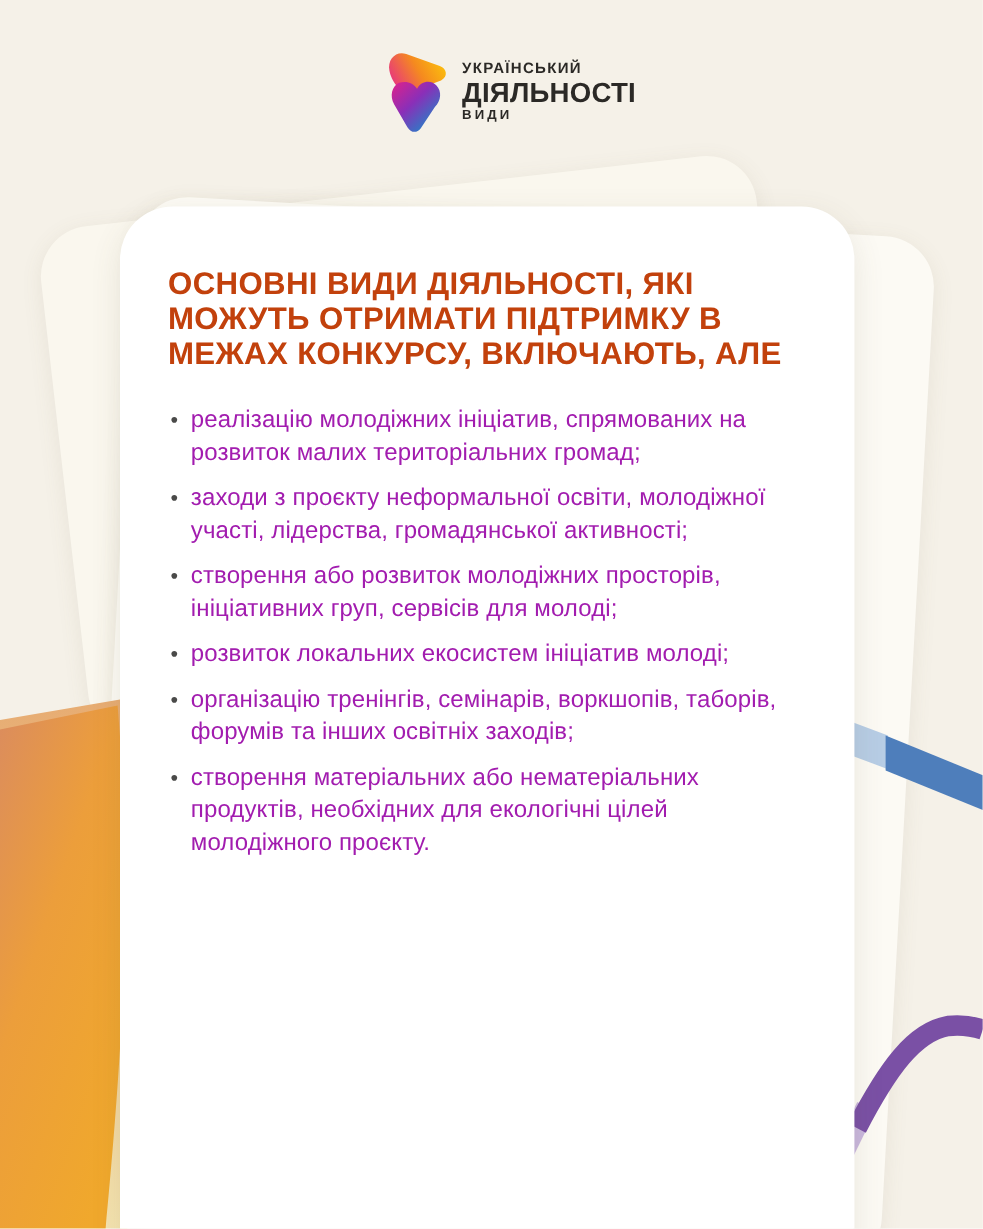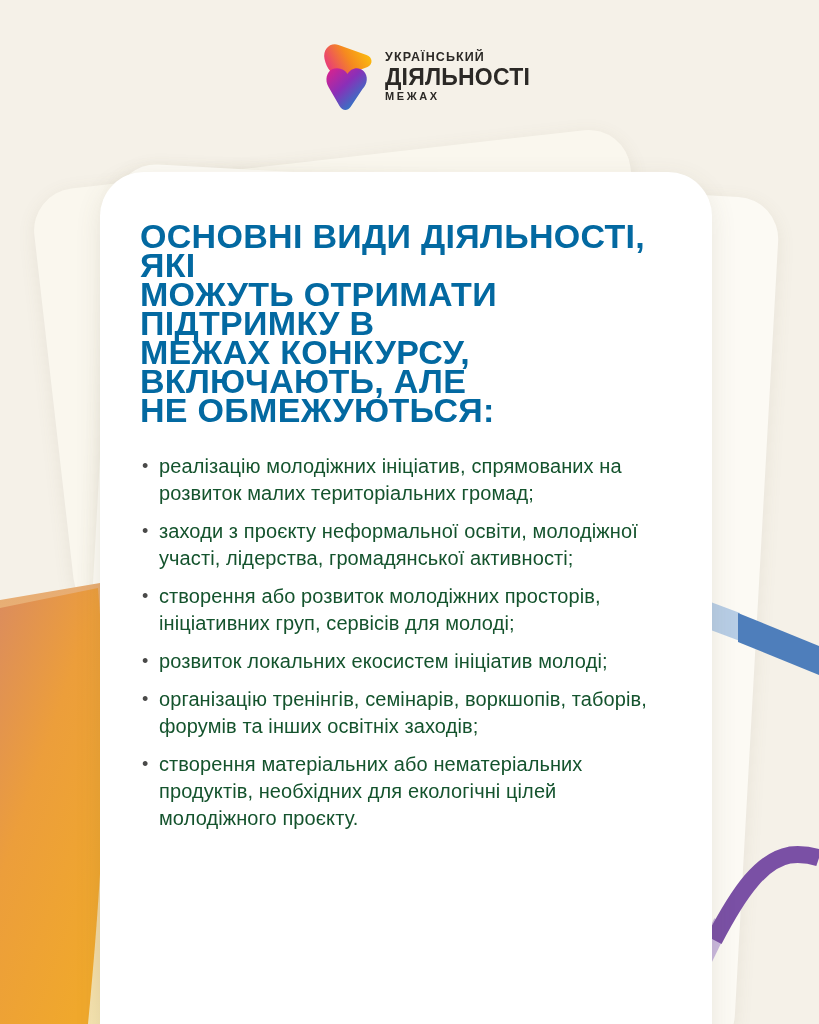--- a/index.html
+++ b/index.html
@@ -17,29 +17,29 @@
   
   .decor{position:absolute;left:0;top:0;z-index:2;pointer-events:none;}
   
   .card{
     position:absolute;left:100px;top:172px;width:612px;height:990px;
     background:#FFFFFF;border-radius:44px;z-index:3;
     box-shadow:0 8px 26px rgba(100,88,64,.12);
     padding:50px 44px 0 40px;box-sizing:border-box;
   }
   .card h1{
-    margin:0;color:#0369a1;font-size:34px;line-height:29px;
+    margin:0;color:#c2410c;font-size:26px;line-height:29px;
     font-weight:700;letter-spacing:.3px;text-transform:uppercase;
   }
   .card ul{
     margin:28px 0 0 0;padding:0;list-style:none;max-width:528px;
   }
   .card li{
     position:relative;margin:0 0 11px 0;padding-left:19px;
-    color:#14532d;font-size:20px;line-height:27px;letter-spacing:.1px;
+    color:#a21caf;font-size:20px;line-height:27px;letter-spacing:.1px;
   }
   .card li::before{
     content:"•";position:absolute;left:2px;top:0;
     color:#4A4A49;font-size:18px;line-height:27px;
   }
   
   .logo{
     position:absolute;top:38px;left:50%;transform:translateX(-50%);
     display:flex;align-items:center;z-index:4;
   }
@@ -68,21 +68,21 @@
           <stop offset="0.8" stop-color="#3B6FC4"></stop>
           <stop offset="1" stop-color="#2BA3C9"></stop>
         </linearGradient>
       </defs>
       <path d="M5,21 C3,11 11,4 19,7 L47,17 C53,19 54,26 48,29 L24,38 C15,41 7,31 5,21 Z" fill="url(#gTop)"></path>
       <path d="M28,36 C31,30 39,28 44,33 C49,38 48,46 43,51 L31,69 C28,73 23,73 20,68 L9,49 C5,42 7,34 13,31 C19,29 25,31 28,36 Z" fill="url(#gHeart)"></path>
     </svg>
     <div class="logo-text">
       <div class="logo-l1">УКРАЇНСЬКИЙ</div>
       <div class="logo-l2">ДІЯЛЬНОСТІ</div>
-      <div class="logo-l3">МЕЖАХ</div>
+      <div class="logo-l3">ВИДИ</div>
     </div>
   </div>
 
   <div class="bg-card bg-card-a"></div>
   <div class="bg-card bg-card-b"></div>
 
   <svg class="decor" width="819" height="1024" viewBox="0 0 819 1024" aria-hidden="true">
     <defs>
       <linearGradient id="gOr" x1="0" y1="0" x2="0.7" y2="1">
         <stop offset="0" stop-color="#DB8C5E"></stop>
@@ -105,21 +105,20 @@
     <path d="M701,965 L722,922" stroke="#C9B7DD" stroke-width="17" fill="none"></path>
     <path d="M714,940 C740,890 762,860 790,855 C800,854 810,855 819,858" stroke="#7A50A5" stroke-width="17" fill="none"></path>
   </svg>
 
   <div class="card">
     <h1>
 
     <span style="display:block">ОСНОВНІ ВИДИ ДІЯЛЬНОСТІ, ЯКІ</span>
         <span style="display:block">МОЖУТЬ ОТРИМАТИ ПІДТРИМКУ В</span>
         <span style="display:block">МЕЖАХ КОНКУРСУ, ВКЛЮЧАЮТЬ, АЛЕ</span>
-        <span style="display:block">НЕ ОБМЕЖУЮТЬСЯ:</span>
       </h1>
     <ul>
 
     <li>реалізацію молодіжних ініціатив, спрямованих на розвиток малих територіальних громад;</li>
         <li>заходи з проєкту неформальної освіти, молодіжної участі, лідерства, громадянської активності;</li>
         <li>створення або розвиток молодіжних просторів, ініціативних груп, сервісів для молоді;</li>
         <li>розвиток локальних екосистем ініціатив молоді;</li>
         <li>організацію тренінгів, семінарів, воркшопів, таборів, форумів та інших освітніх заходів;</li>
         <li>створення матеріальних або нематеріальних продуктів, необхідних для екологічні цілей молодіжного проєкту.</li>
       </ul>

